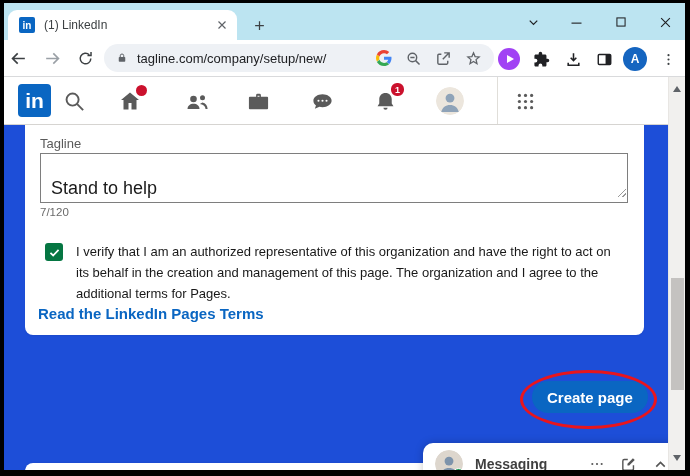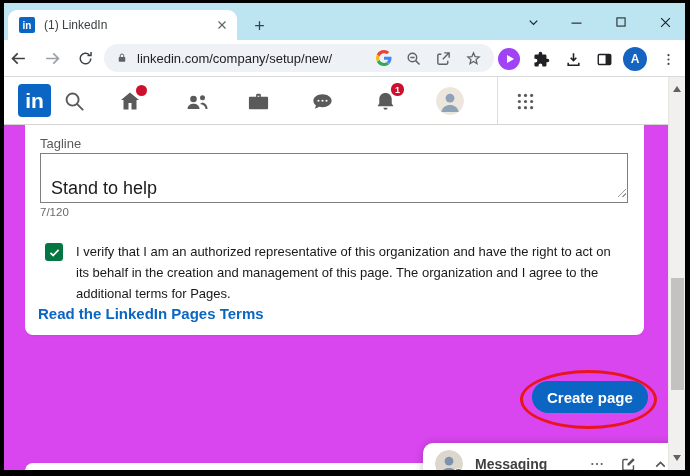--- a/index.html
+++ b/index.html
@@ -42,21 +42,21 @@
   .badge-dot{position:absolute;top:-3px;right:-4px;width:11px;height:11px;border-radius:50%;background:#cb112d;}
   .badge-num{position:absolute;top:-7px;right:-8px;min-width:11px;height:11px;padding:1px;border-radius:8px;
              background:#cb112d;border:2px solid #fff;color:#fff;font-size:9px;font-weight:bold;
              display:flex;align-items:center;justify-content:center;}
   .nav-avatar{position:absolute;left:432px;top:10px;width:28px;height:28px;border-radius:50%;overflow:hidden;}
   .nav-divider{position:absolute;left:493px;top:0;width:1px;height:47px;background:#e0ded9;}
   .premium{position:absolute;left:545px;top:9px;width:100px;text-align:center;font-size:11.5px;line-height:1.3;
            color:#9e5f0b;text-decoration:underline;cursor:pointer;}
 
   
-  .page{position:absolute;left:0;top:122px;width:681px;height:345px;background:#d946ef;overflow:hidden;}
+  .page{position:absolute;left:0;top:122px;width:681px;height:345px;background:#1d4ed8;overflow:hidden;}
   .card{position:absolute;left:21px;top:0;width:619px;height:210px;background:#fff;
         border-radius:0 0 8px 8px;box-shadow:0 1px 2px rgba(0,0,0,0.06);}
   .tagline-label{position:absolute;left:15px;top:11px;font-size:13px;color:#5a5a5a;}
   .ta-wrap{position:absolute;left:15px;top:28px;width:588px;height:46px;}
   .ta-wrap textarea{width:100%;height:100%;box-sizing:border-box;border:1px solid #7e7e7e;border-radius:0;
         padding:24px 10px;font-size:18px;color:#1a1a1a;resize:none;background:#fff;font-family:inherit;outline:none;}
   .resize-handle{position:absolute;right:2px;bottom:2px;width:9px;height:9px;pointer-events:none;
         background:repeating-linear-gradient(-45deg,transparent 0 2px,#9a9a9a 2px 3px);
         clip-path:polygon(100% 0,100% 100%,0 100%);}
   .helper-row{position:absolute;left:15px;top:81px;width:588px;display:flex;justify-content:space-between;
@@ -156,21 +156,21 @@
           </svg>
     </span>
 
     <div class="omnibox">
       <span style="display:flex;">
         <svg width="12" height="14" viewBox="0 0 24 24">
               <rect x="5.5" y="10" width="13" height="9.5" rx="1.5" fill="#5f6368"></rect>
               <path d="M8.5 10V7.5a3.5 3.5 0 0 1 7 0V10" fill="none" stroke="#5f6368" stroke-width="2"></path>
             </svg>
       </span>
-      <span class="url">linkedin.com/company/setup/new/</span>
+      <span class="url">tagline.com/company/setup/new/</span>
       <span class="omni-icons">
         <span style="display:flex;">
           <svg width="16" height="16" viewBox="0 0 48 48">
             <path fill="#EA4335" d="M24 9.5c3.5 0 6.6 1.2 9 3.5l6.7-6.7C35.6 2.5 30.2 0 24 0 14.6 0 6.5 5.4 2.6 13.2l7.8 6.1C12.3 13.4 17.7 9.5 24 9.5z"></path>
             <path fill="#4285F4" d="M46.5 24.5c0-1.6-.1-3.1-.4-4.5H24v9h12.7c-.6 3-2.2 5.5-4.8 7.2l7.4 5.8c4.3-4 7.2-9.9 7.2-17.5z"></path>
             <path fill="#FBBC05" d="M10.4 28.7c-.5-1.5-.8-3-.8-4.7s.3-3.2.8-4.7l-7.8-6.1C1 16.5 0 20.1 0 24s1 7.5 2.6 10.8l7.8-6.1z"></path>
             <path fill="#34A853" d="M24 48c6.2 0 11.4-2 15.2-5.5l-7.4-5.8c-2 1.4-4.7 2.2-7.8 2.2-6.3 0-11.7-3.9-13.6-9.3l-7.8 6.1C6.5 42.6 14.6 48 24 48z"></path>
           </svg>
         </span>
         <span style="display:flex;">

